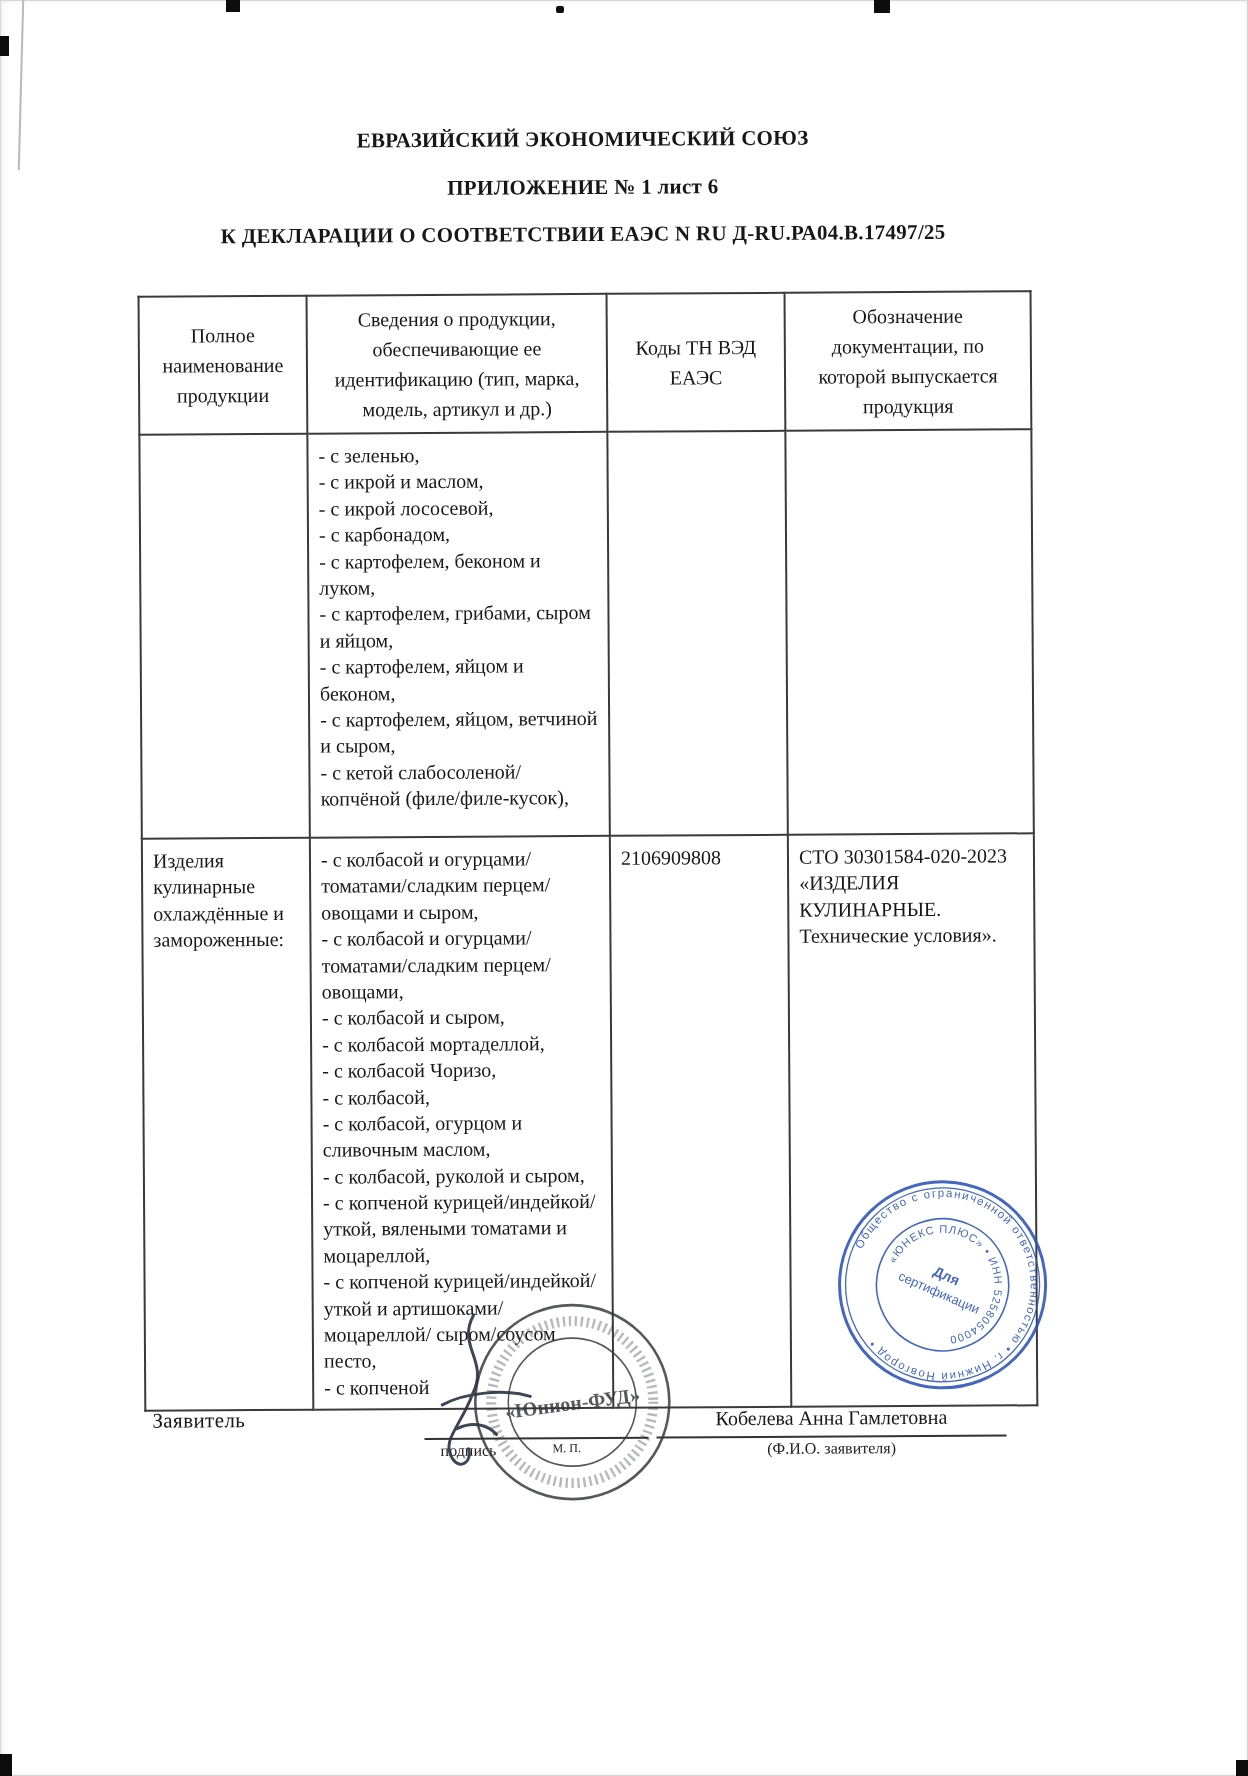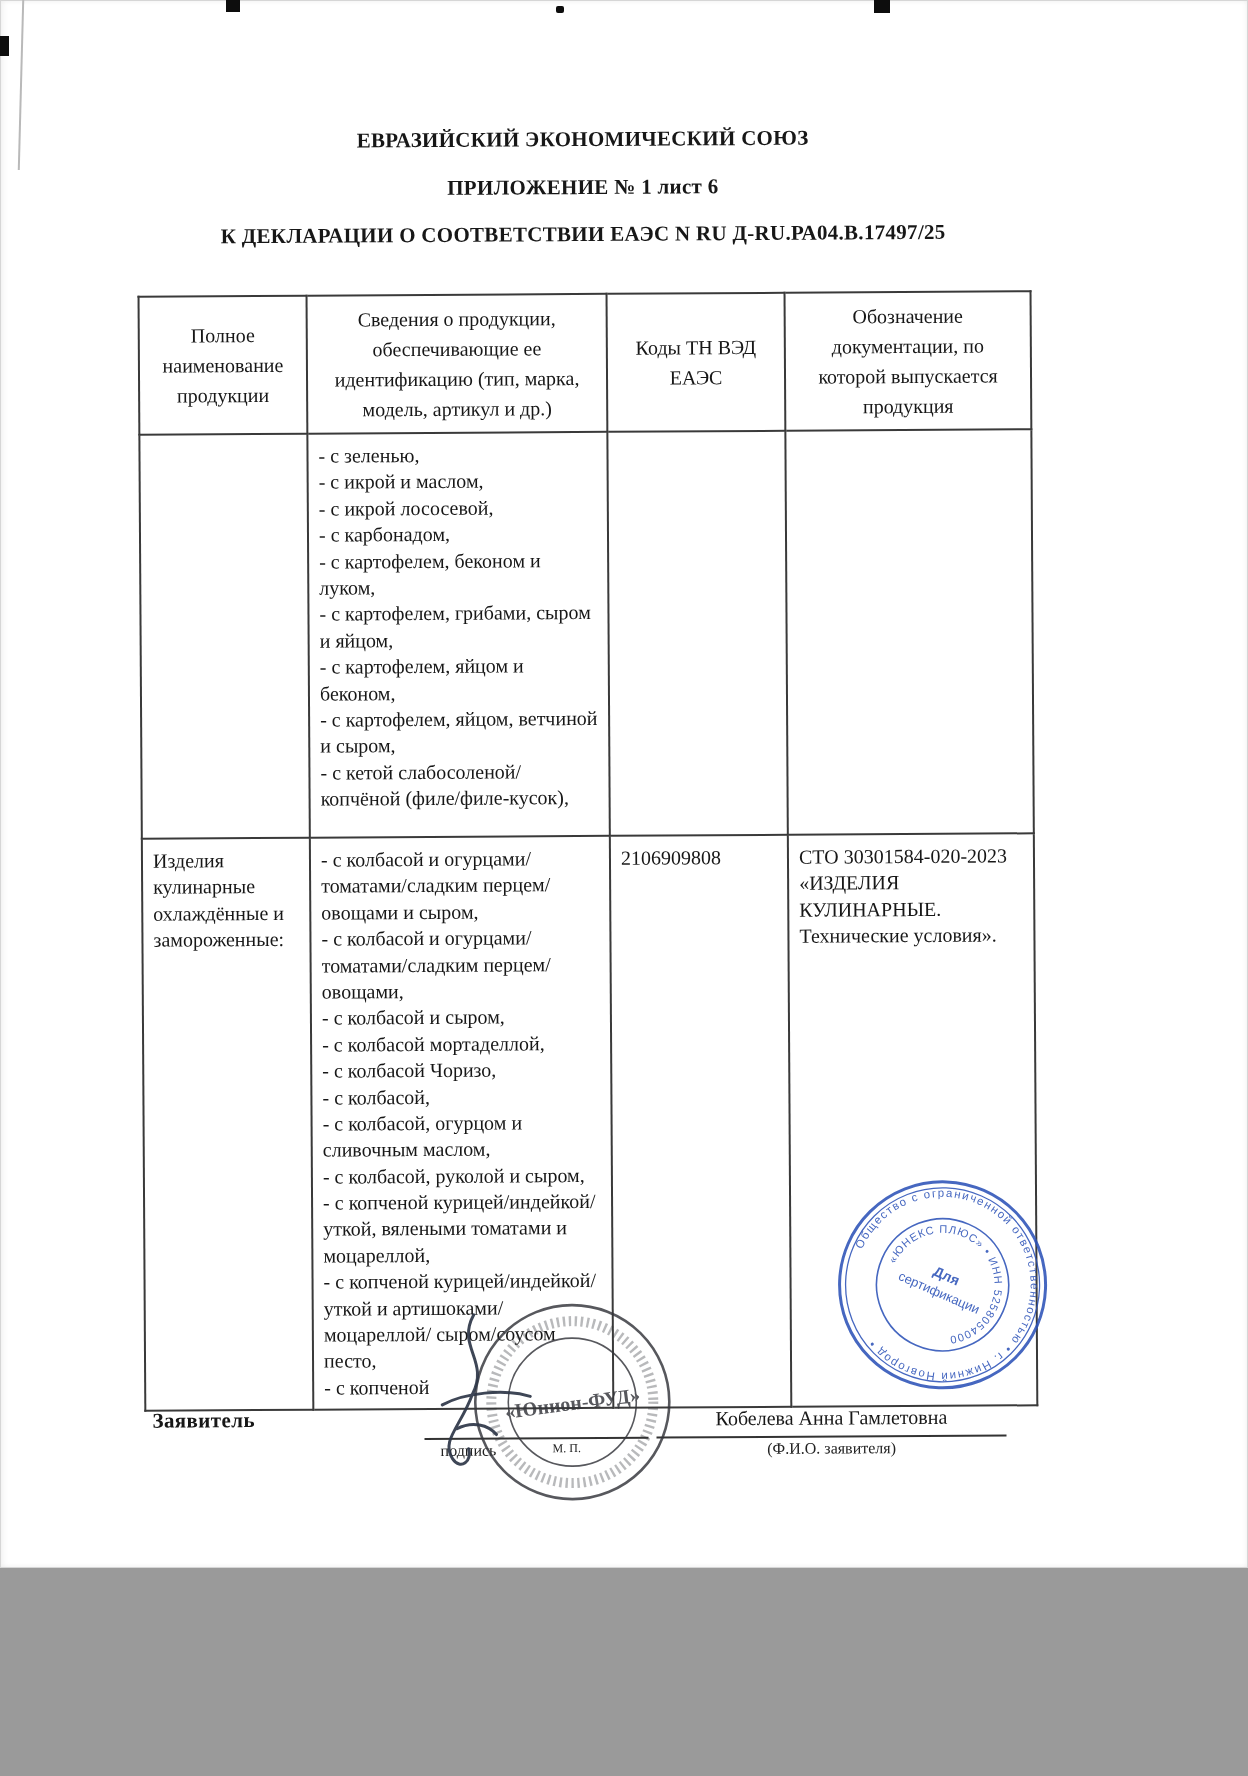--- a/index.html
+++ b/index.html
@@ -1,18 +1,18 @@
 <!DOCTYPE html>
 <html><head>
 <meta charset="utf-8">
 <style>
   html,body{margin:0;padding:0;background:#9a9a9a;}
   .page{
     position:relative;
-    width:1248px;height:1568px;
+    width:1248px;height:1776px;
     margin:0 auto;
     background:#ffffff;
     font-family:"Liberation Serif", serif;
     color:#171717;
     overflow:hidden;
     box-shadow: inset 0 0 0 1px #d6d6d6, inset 3px 0 6px rgba(0,0,0,.06), inset -2px 0 5px rgba(0,0,0,.05);
   }
   .content{
     position:absolute;left:0;top:0;width:1172px;height:1776px;
     transform:rotate(-0.35deg);
@@ -43,21 +43,21 @@
   .c1{width:168px;} .c2{width:300px;} .c3{width:178px;} .c4{width:246px;}
   tr.r1 td{height:386px;}
   tr.r2 td{height:534px;}
   td.details{white-space:pre-line;}
   td.name2{vertical-align:middle;white-space:pre-line;}
   td.code{vertical-align:top;}
   td.doc{vertical-align:top;}
 
   .footer-label{
     position:absolute;left:148px;top:1406px;
-    font-weight:bold;font-size:21px;letter-spacing:.4px;
+    font-weight:normal;font-size:21px;letter-spacing:.4px;
   }
   .sig-line{position:absolute;left:420px;top:1437px;width:224px;border-top:2px solid #333;}
   .sig-caption{position:absolute;left:436px;top:1441px;font-size:16px;color:#222;}
   .mp-caption{position:absolute;left:548px;top:1441px;font-size:12px;color:#222;}
   .fio-name{position:absolute;left:652px;top:1408px;width:350px;text-align:center;font-size:20px;}
   .fio-line{position:absolute;left:652px;top:1437px;width:350px;border-top:2px solid #333;}
   .fio-caption{position:absolute;left:652px;top:1441px;width:350px;text-align:center;font-size:16px;color:#222;}
 
   .stamp-union{position:absolute;left:462px;top:1296px;width:212px;height:212px;z-index:5;opacity:.82;}
   .signature-svg{position:absolute;left:408px;top:1308px;width:150px;height:170px;z-index:6;opacity:.92;}

